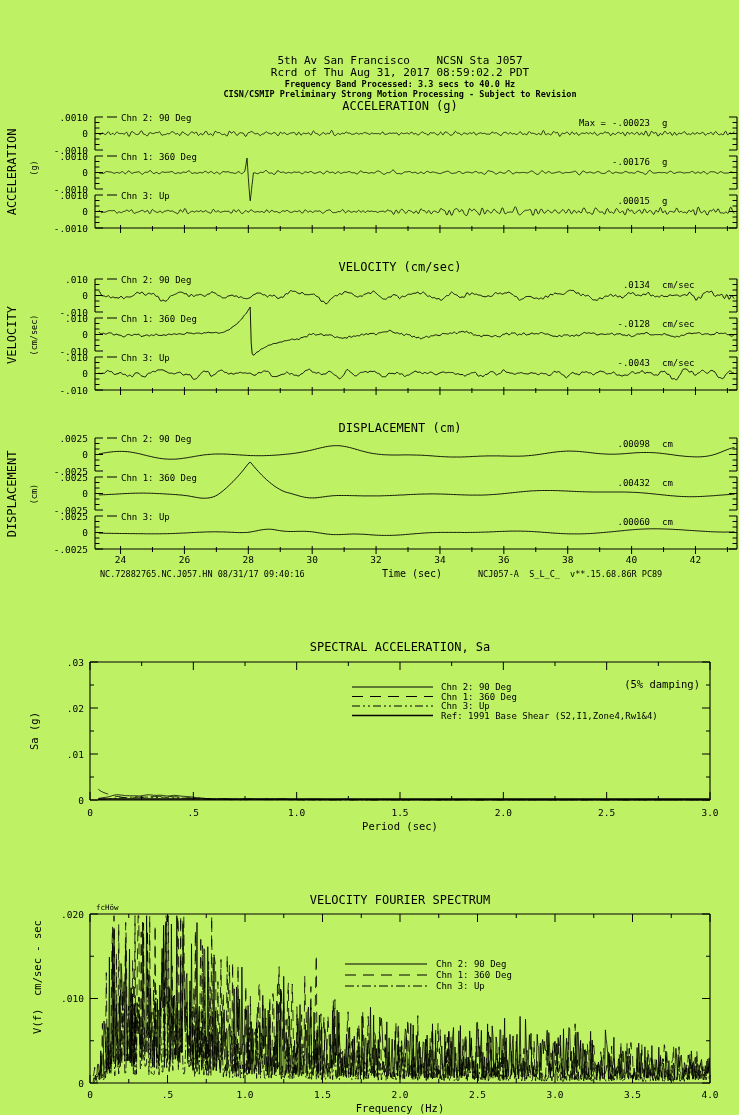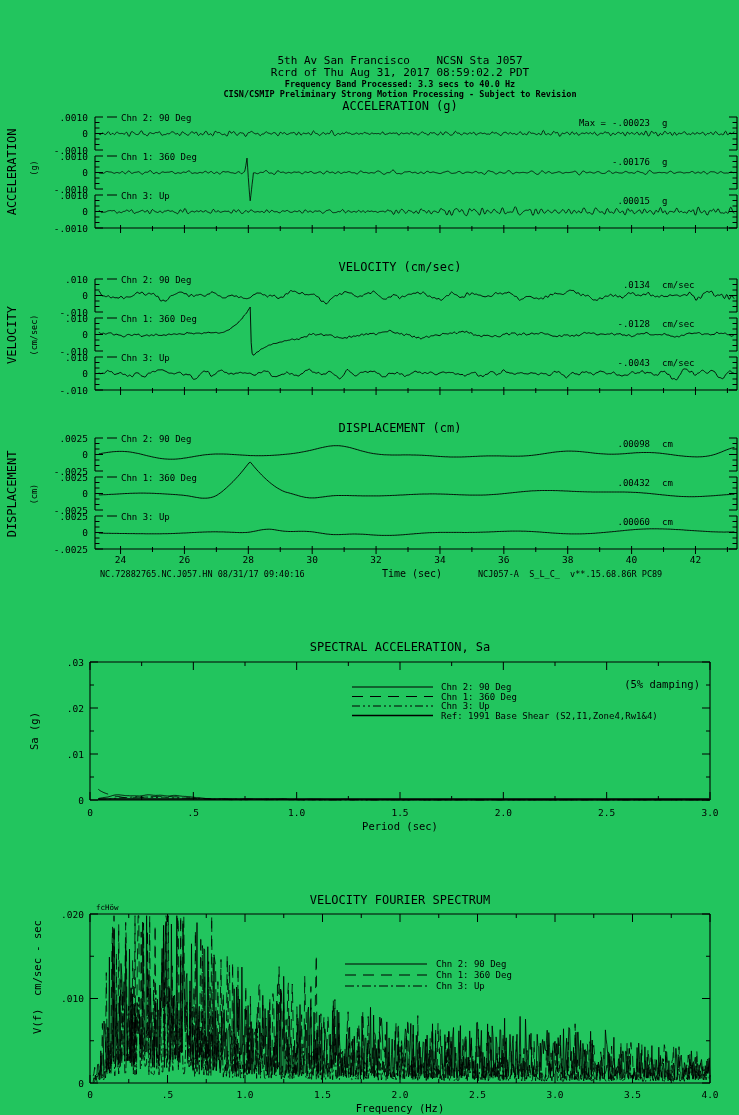--- a/index.html
+++ b/index.html
@@ -1,16 +1,16 @@
 <!DOCTYPE html>
 <html><head>
 <meta charset="utf-8">
 <style>
   html,body{margin:0;padding:0;background:#ffffff;}
-  .page{position:relative;width:739px;height:1115px;background:#22c55e;overflow:hidden;}
+  .page{position:relative;width:739px;height:1115px;background:#bef264;overflow:hidden;}
   svg text{font-family:"DejaVu Sans Mono","Liberation Mono",monospace;fill:#000;white-space:pre;}
   svg text.b{font-weight:bold;}
 </style>
 </head>
 <body>
 
 <div class="page">
 <svg id="plot-svg" width="739" height="1115" viewBox="0 0 739 1115">
 
   <g>

